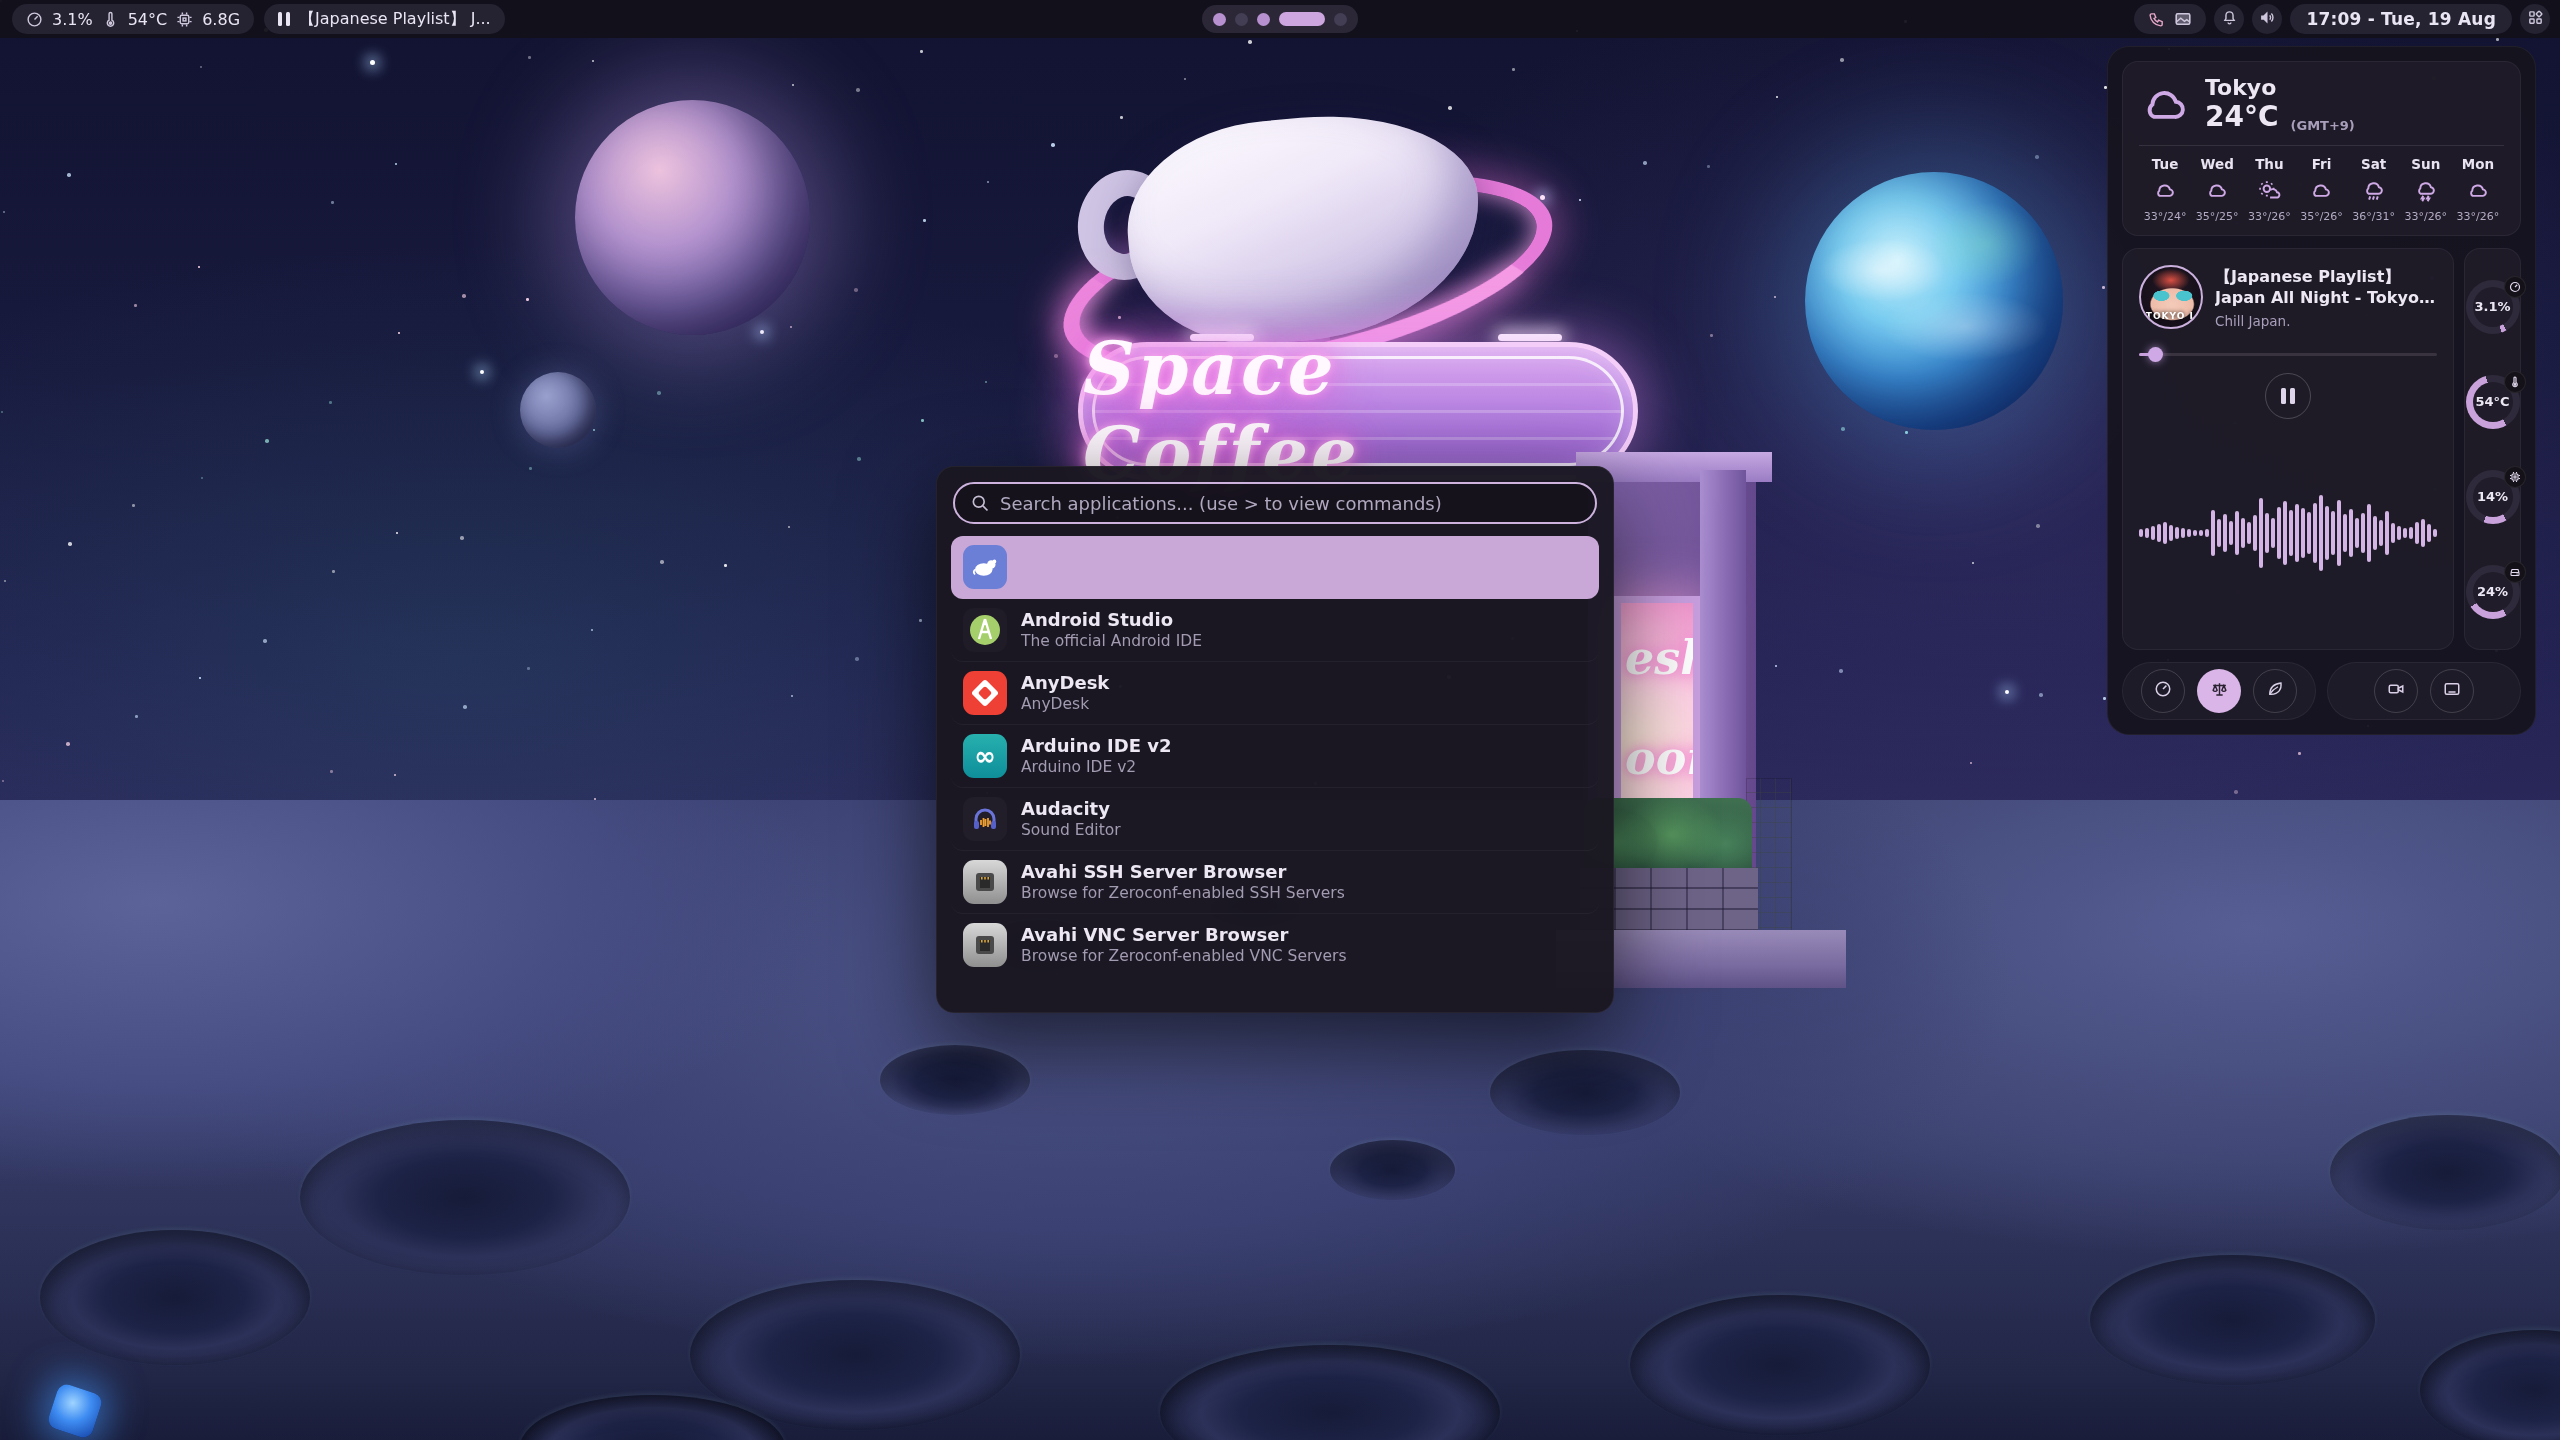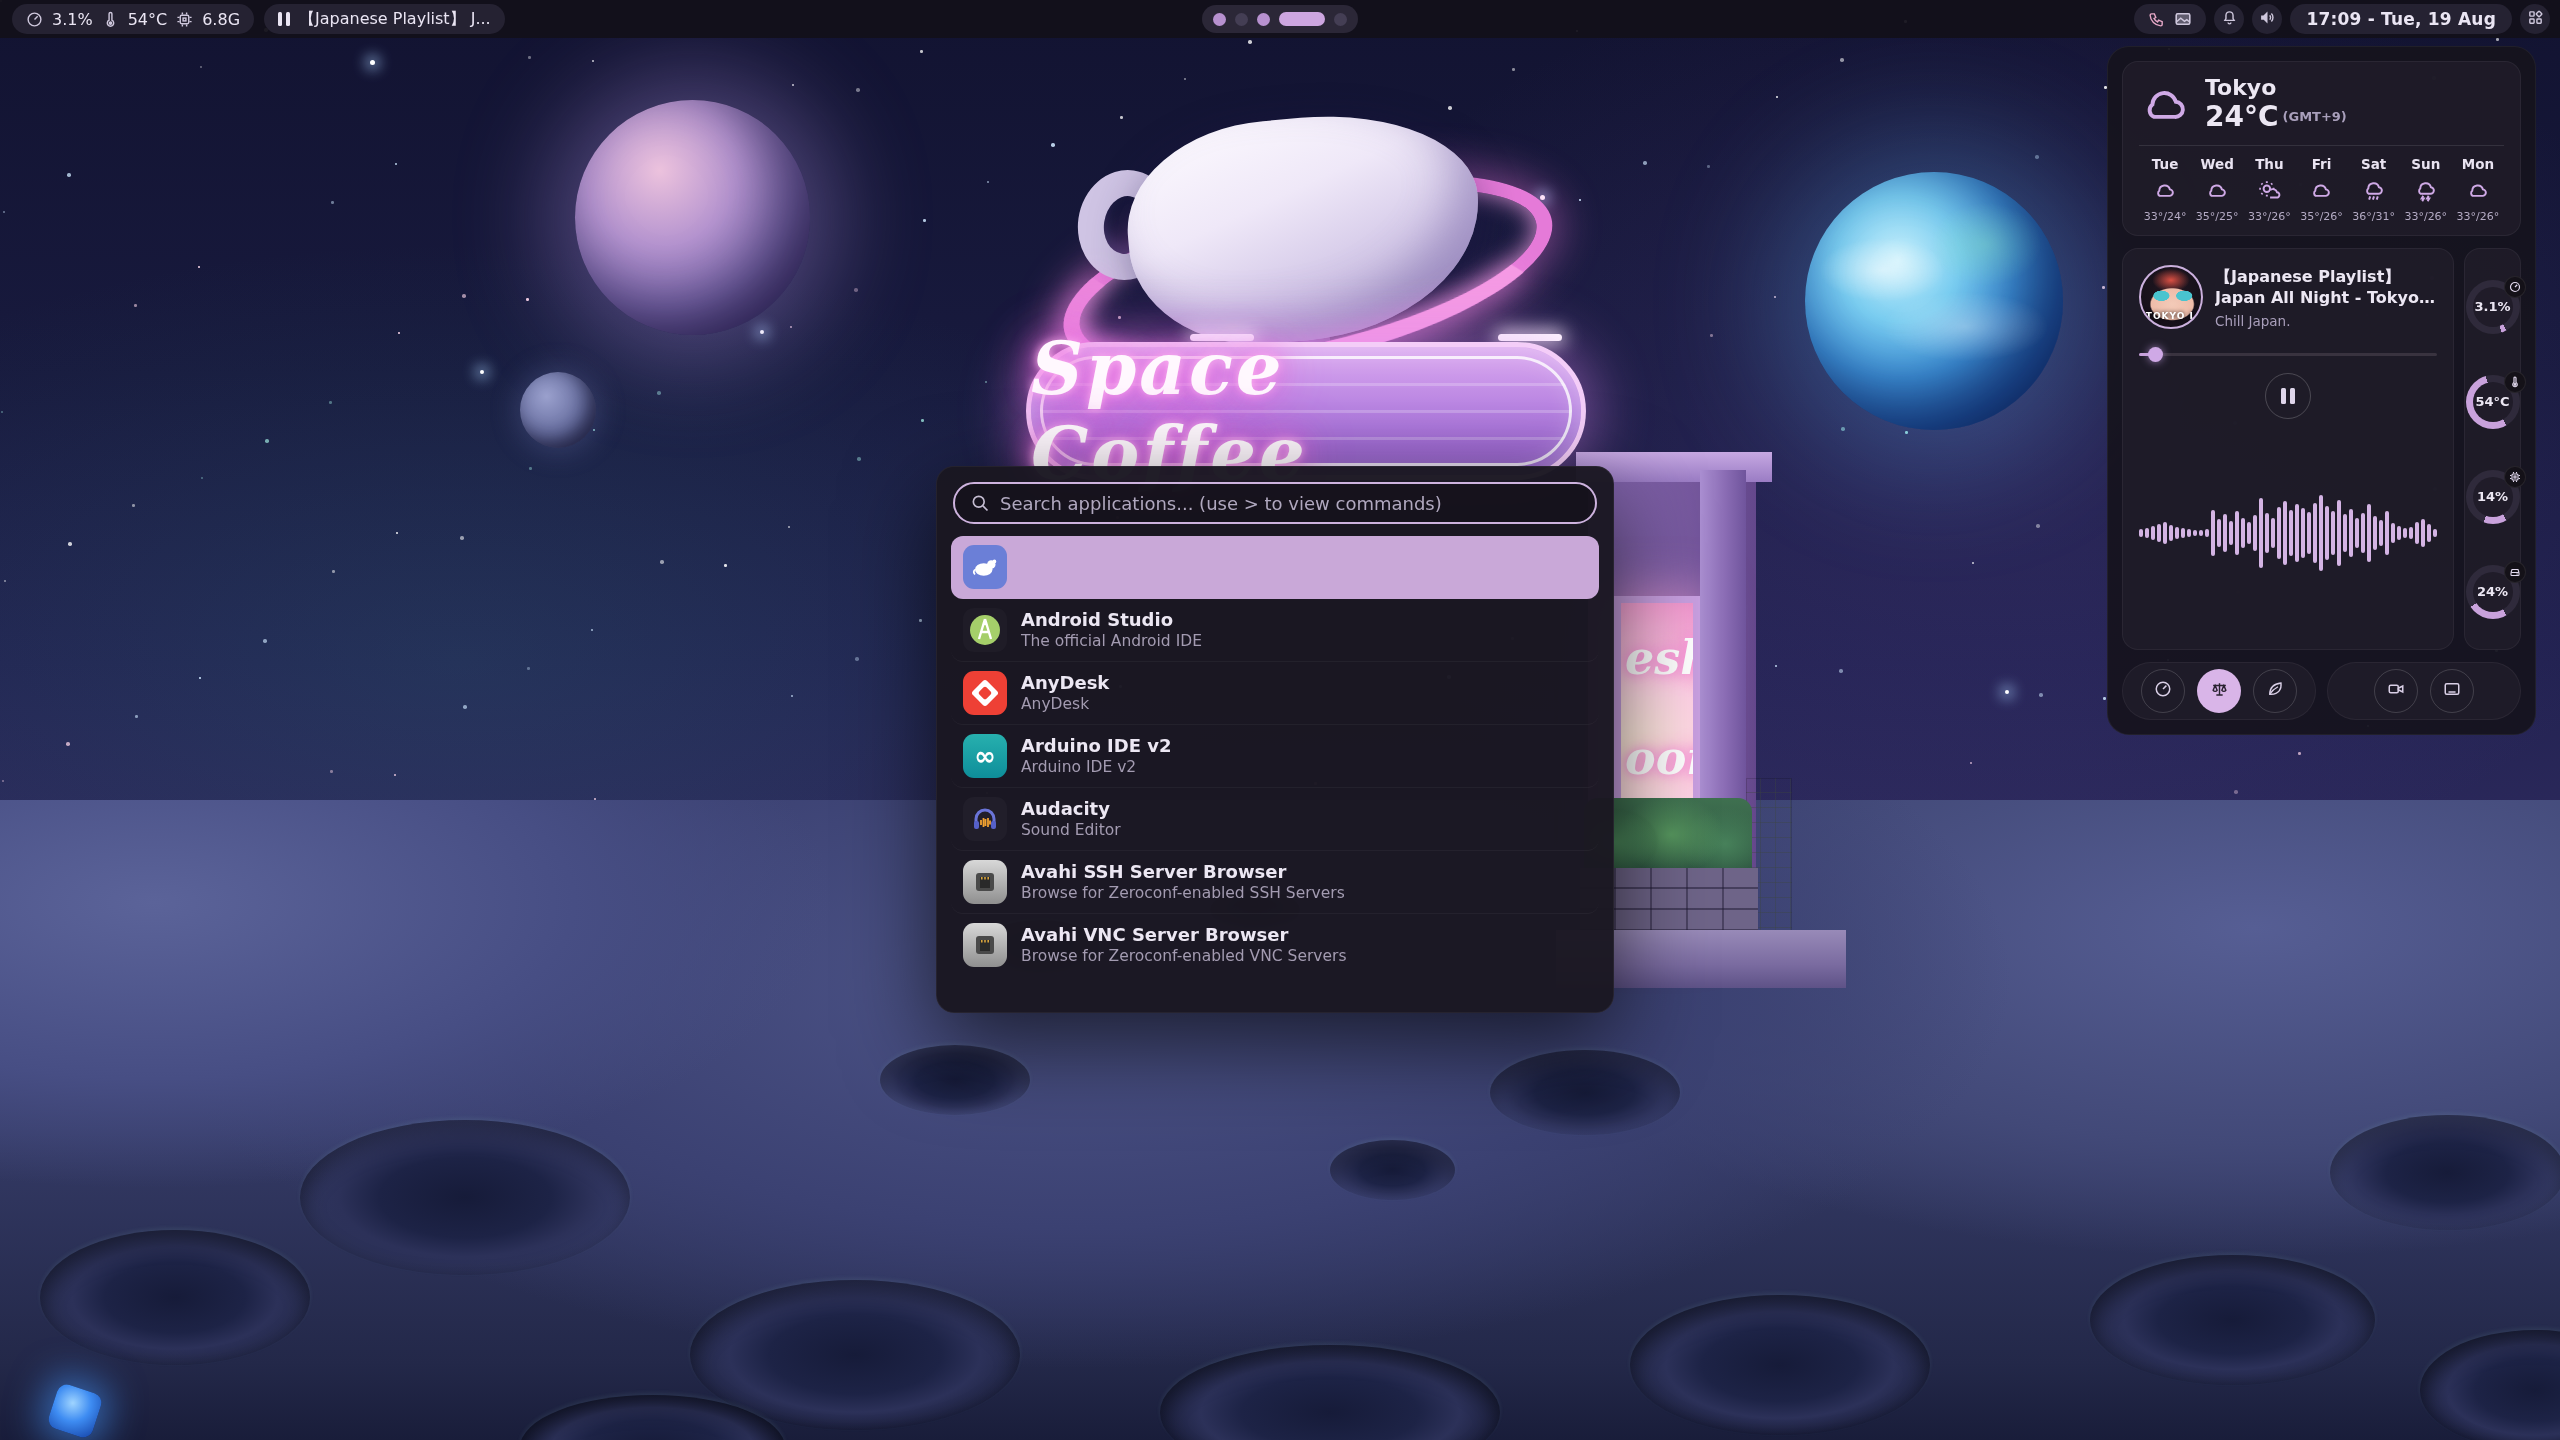--- a/index.html
+++ b/index.html
@@ -58,21 +58,21 @@
     box-shadow:0 0 42px 8px rgba(240,120,220,.45), inset 0 0 24px rgba(255,170,240,.8); }
   .cup-handle { position:absolute; left:1078px; top:170px; width:96px; height:110px; border-radius:50%;
     border:26px solid #cfc4e4; transform:rotate(8deg); box-shadow:inset 0 -8px 12px rgba(90,70,130,.5); }
   .cup-body { position:absolute; left:1128px; top:118px; width:352px; height:222px; transform:rotate(-5deg);
     border-radius:46% 54% 58% 42% / 52% 46% 66% 54%;
     background:linear-gradient(160deg,#fefcff 0%,#efe8f8 38%,#d4c9e8 66%,#b0a3cf 100%);
     box-shadow:inset -22px -26px 44px rgba(110,90,160,.45), 0 10px 40px rgba(30,20,70,.4); }
   .cup-ring-front { position:absolute; left:1058px; top:190px; width:500px; height:170px; border-radius:50%;
     border:16px solid transparent; border-bottom-color:#f59ae4; border-left-color:#ec86dc; transform:rotate(-13deg);
     filter:drop-shadow(0 0 14px rgba(245,140,230,.8)); }
-  .sign { position:absolute; left:1026px; top:342px; width:560px; height:138px; border-radius:70px;
+  .sign { position:absolute; left:1078px; top:342px; width:560px; height:138px; border-radius:70px;
     background:linear-gradient(180deg,#dcaaf0 0%,#b37ee0 55%,#8f5ac8 100%);
     border:5px solid #f4cdf8;
     box-shadow:0 0 56px 10px rgba(220,130,240,.45), inset 0 0 30px rgba(255,255,255,.35); }
   .sign::before { content:""; position:absolute; inset:9px; border-radius:60px; border:3px solid rgba(255,255,255,.8);
     background:repeating-linear-gradient(180deg, transparent 0 24px, rgba(255,255,255,.22) 24px 27px); }
   .sign-text { position:absolute; inset:0; display:flex; align-items:center; justify-content:center;
     font-family:"DejaVu Serif", serif; font-style:italic; font-weight:bold; font-size:72px; letter-spacing:3px;
     color:#fff8fe; text-shadow:0 0 10px #ffb5f2, 0 0 26px #f06fe0, 0 0 50px #e050d0; }
   .sign-lamp { position:absolute; top:334px; width:64px; height:7px; border-radius:4px; background:#fff;
     box-shadow:0 0 18px 4px rgba(255,255,255,.8); }
@@ -156,21 +156,21 @@
     background:radial-gradient(circle at 50% 45%, #46301f 0%, #2a1c15 55%, #18100d 100%);
     background-image:linear-gradient(115deg, transparent 42%, rgba(200,120,60,.65) 49%, transparent 56%),
       radial-gradient(circle at 50% 45%, #46301f 0%, #2a1c15 55%, #18100d 100%); }
   .user-name { font-size:17px; font-weight:bold; }
   .user-uptime { font-size:16px; color:#ddd6e8; margin-top:2px; }
   .round-btn { width:42px; height:42px; border-radius:50%; border:1.5px solid rgba(255,255,255,.16);
     display:flex; align-items:center; justify-content:center; flex:none; }
   .weather-card { padding:14px 16px 12px; }
   .weather-head { display:flex; align-items:center; gap:14px; }
   .w-city { font-size:22px; font-weight:bold; line-height:1.1; }
-  .w-temp-row { display:flex; align-items:center; gap:4px; }
+  .w-temp-row { display:flex; align-items:flex-end; gap:12px; }
   .w-temp { font-size:28px; font-weight:bold; }
   .w-tz { font-size:13px; color:#a99fbb; font-weight:bold; }
   .w-div { height:1px; background:rgba(255,255,255,.10); margin:12px 0 10px; }
   .forecast { display:flex; }
   .f-col { flex:1; display:flex; flex-direction:column; align-items:center; gap:6px; }
   .f-day { font-size:13.5px; font-weight:bold; color:#e9e3f1; }
   .f-temps { font-size:11px; color:#b4abc4; white-space:nowrap; }
   .f-icon { color:#cfa9e6; display:flex; }
   .media-row { display:flex; gap:10px; flex:1; }
   .music-card { flex:1; padding:16px; display:flex; flex-direction:column; }

